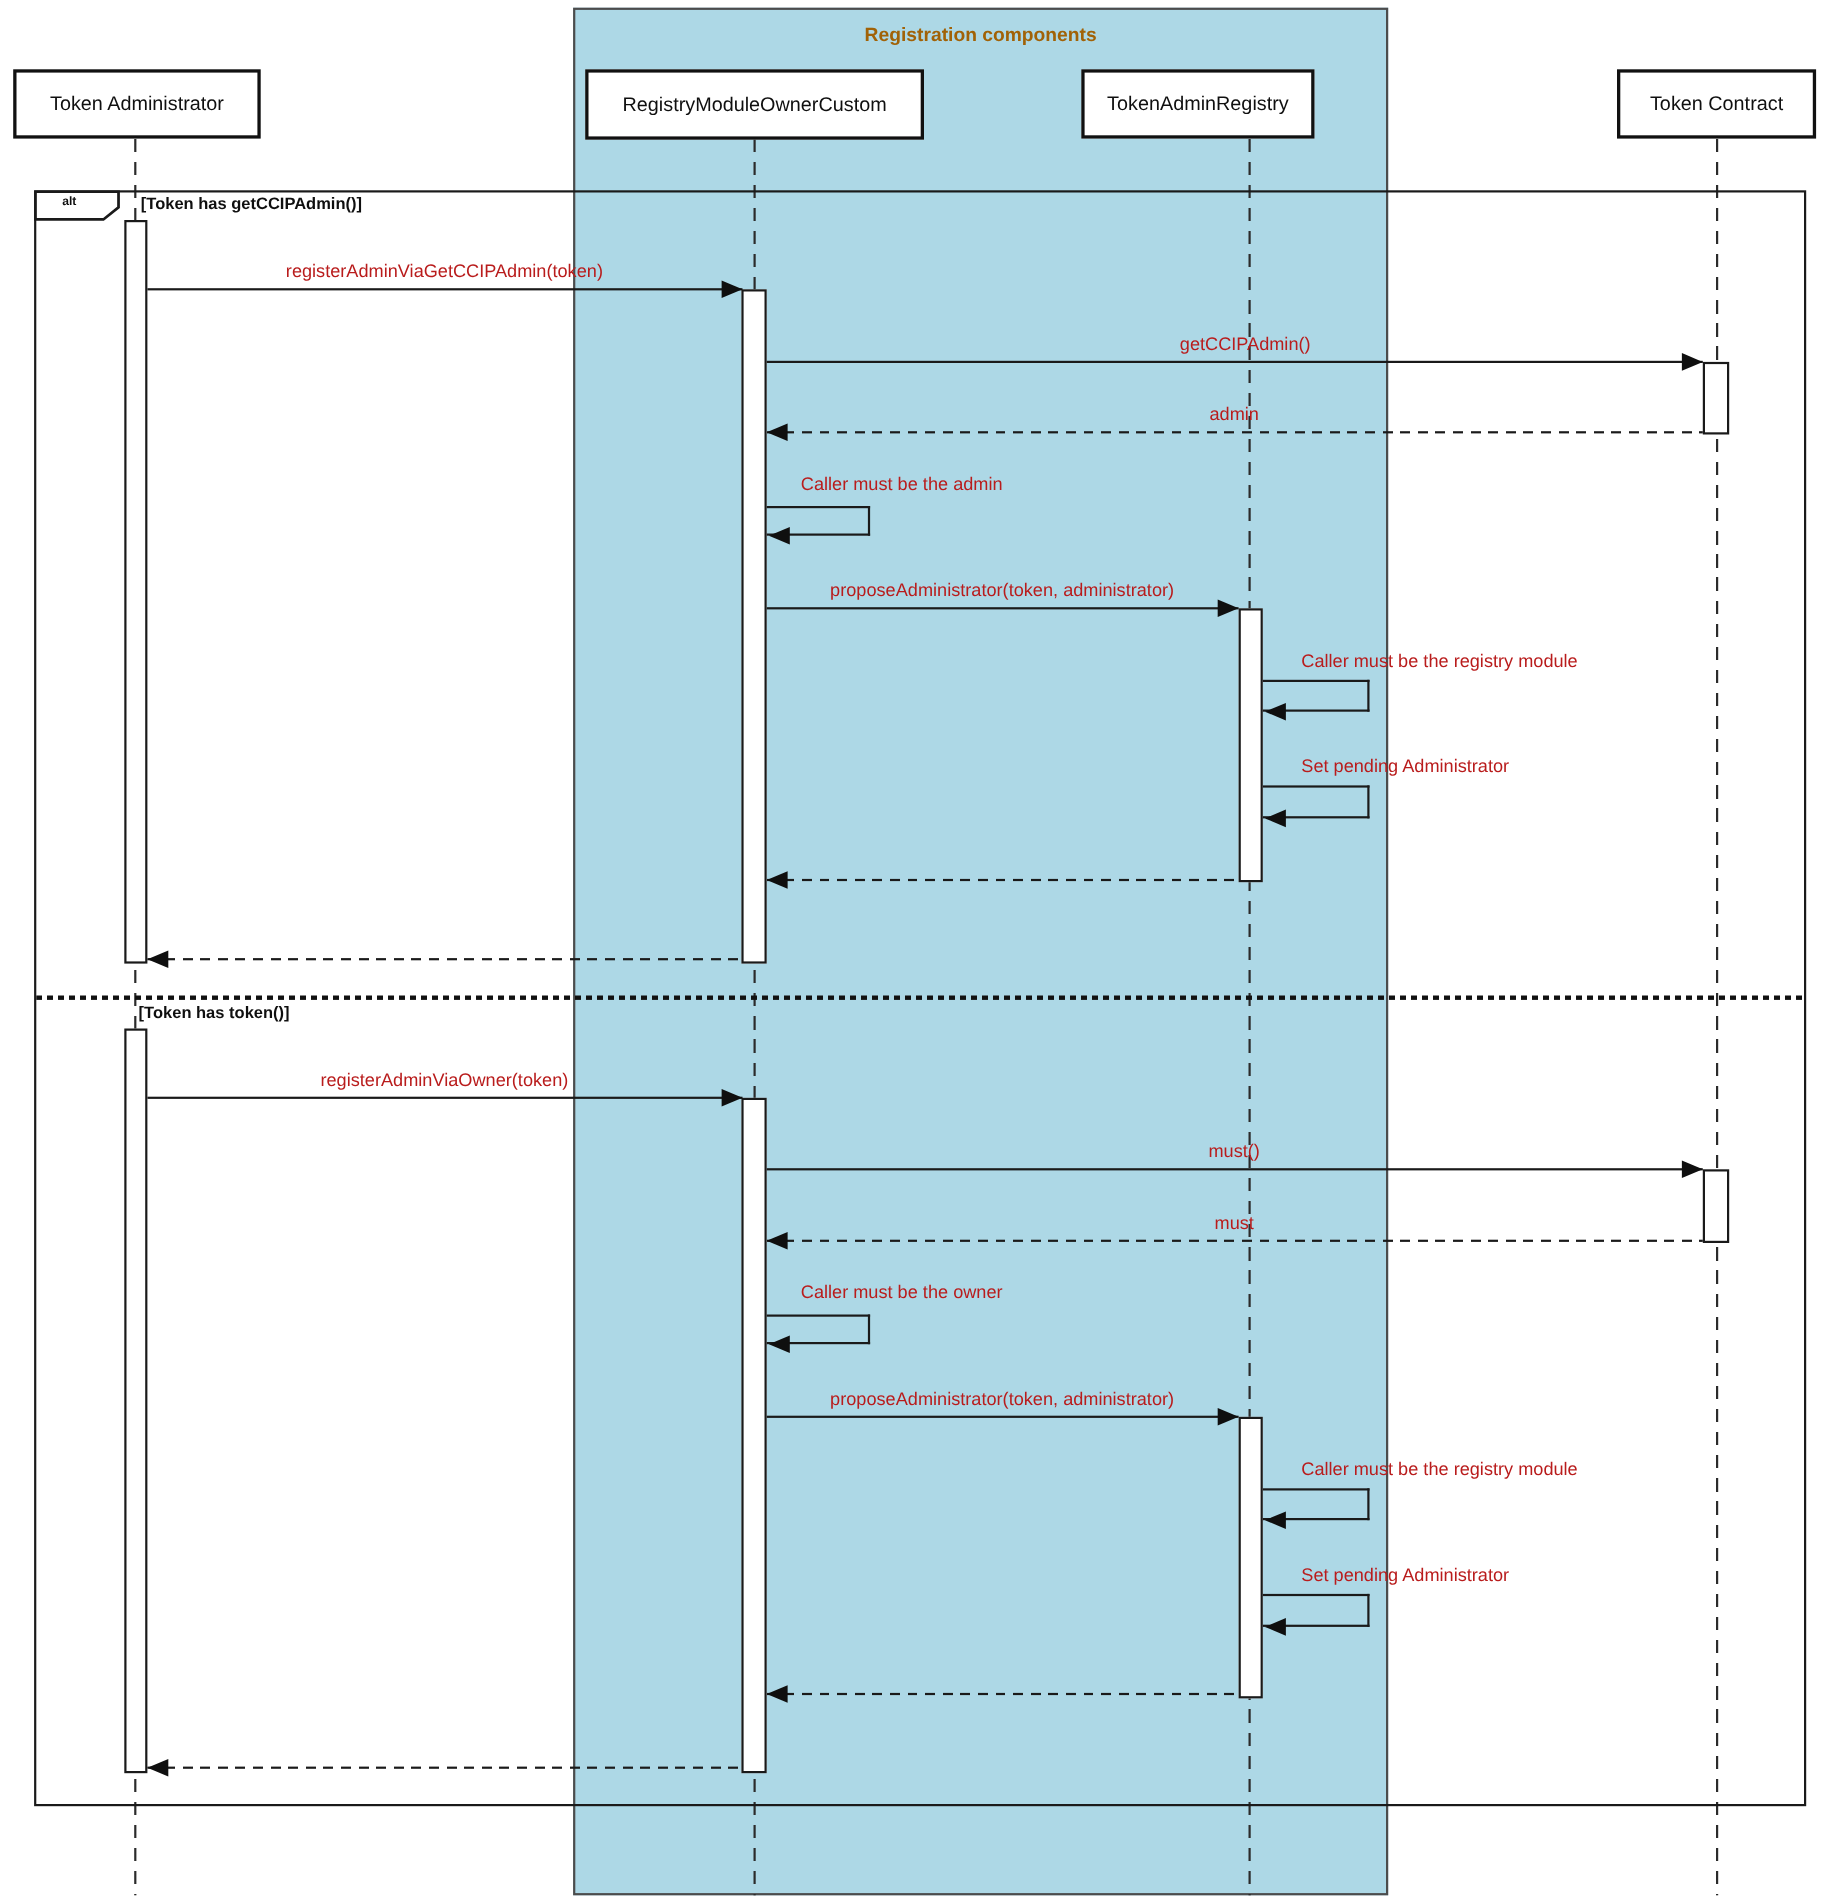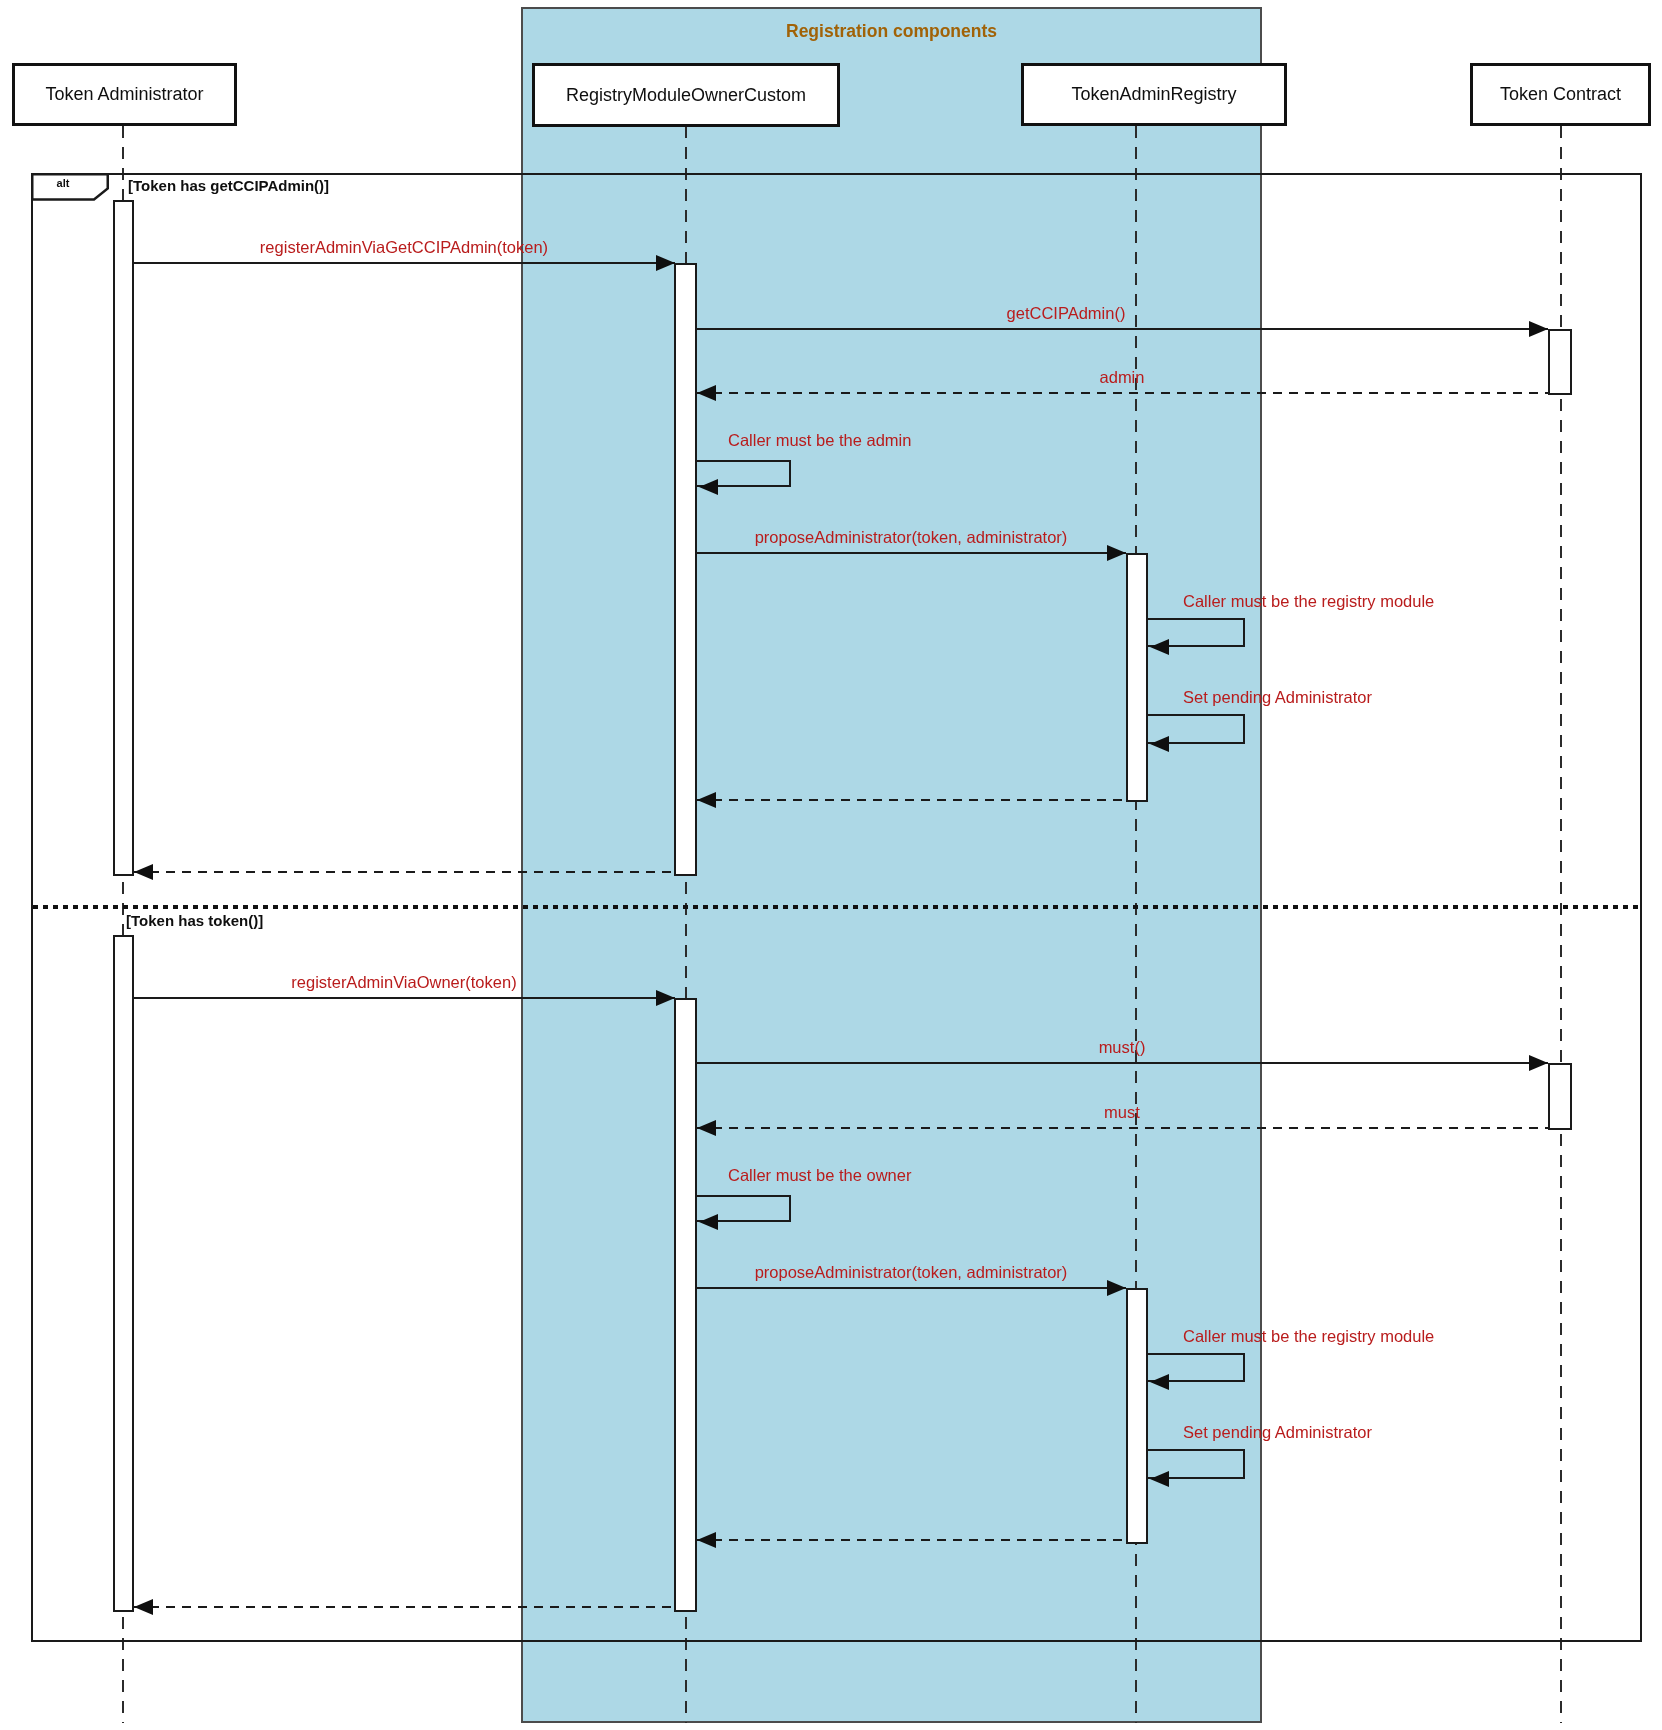--- a/index.html
+++ b/index.html
@@ -95,21 +95,21 @@
   <div class="bar" style="left:1548px;top:329px;width:24px;height:66px"></div>
   <div class="bar" style="left:113px;top:935px;width:21px;height:677px"></div>
   <div class="bar" style="left:674px;top:998px;width:23px;height:614px"></div>
   <div class="bar" style="left:1126px;top:1288px;width:22px;height:256px"></div>
   <div class="bar" style="left:1548px;top:1063px;width:24px;height:67px"></div>
 
   <span class="mlabel center" style="left:404px;top:238px">registerAdminViaGetCCIPAdmin(token)</span>
   <div class="line" style="left:134px;top:261.75px;width:541px"></div>
   <div class="head-r" style="left:656px;top:255px"></div>
 
-  <span class="mlabel center" style="left:1066px;top:304px">getCCIPAdmin()</span>
+  <span class="mlabel center" style="left:1132px;top:304px">getCCIPAdmin()</span>
   <div class="line" style="left:697px;top:327.75px;width:851px"></div>
   <div class="head-r" style="left:1529px;top:321px"></div>
 
   <span class="mlabel center" style="left:1122px;top:368px">admin</span>
   <div class="dline" style="left:697px;top:391.75px;width:851px"></div>
   <div class="head-l" style="left:697px;top:385px"></div>
 
   <span class="mlabel" style="left:728px;top:431px">Caller must be the admin</span>
   <div class="selfbox" style="left:697px;top:460px;width:94px;height:27px"></div>
   <div class="head-l" style="left:699px;top:479px"></div>
@@ -165,20 +165,20 @@
 
   <div class="dline" style="left:134px;top:1605.75px;width:541px"></div>
   <div class="head-l" style="left:134px;top:1599px"></div>
 
   <div class="participant" style="left:12px;top:63px;width:225px;height:63px">
     <span>Token Administrator</span>
   </div>
   <div class="participant" style="left:532px;top:63px;width:308px;height:64px">
     <span>RegistryModuleOwnerCustom</span>
   </div>
-  <div class="participant" style="left:1021px;top:63px;width:266px;height:63px">
+  <div class="participant" style="left:983px;top:63px;width:212px;height:63px">
     <span>TokenAdminRegistry</span>
   </div>
   <div class="participant" style="left:1470px;top:63px;width:181px;height:63px">
     <span>Token Contract</span>
   </div>
 
 </div>
 
 </body></html>

